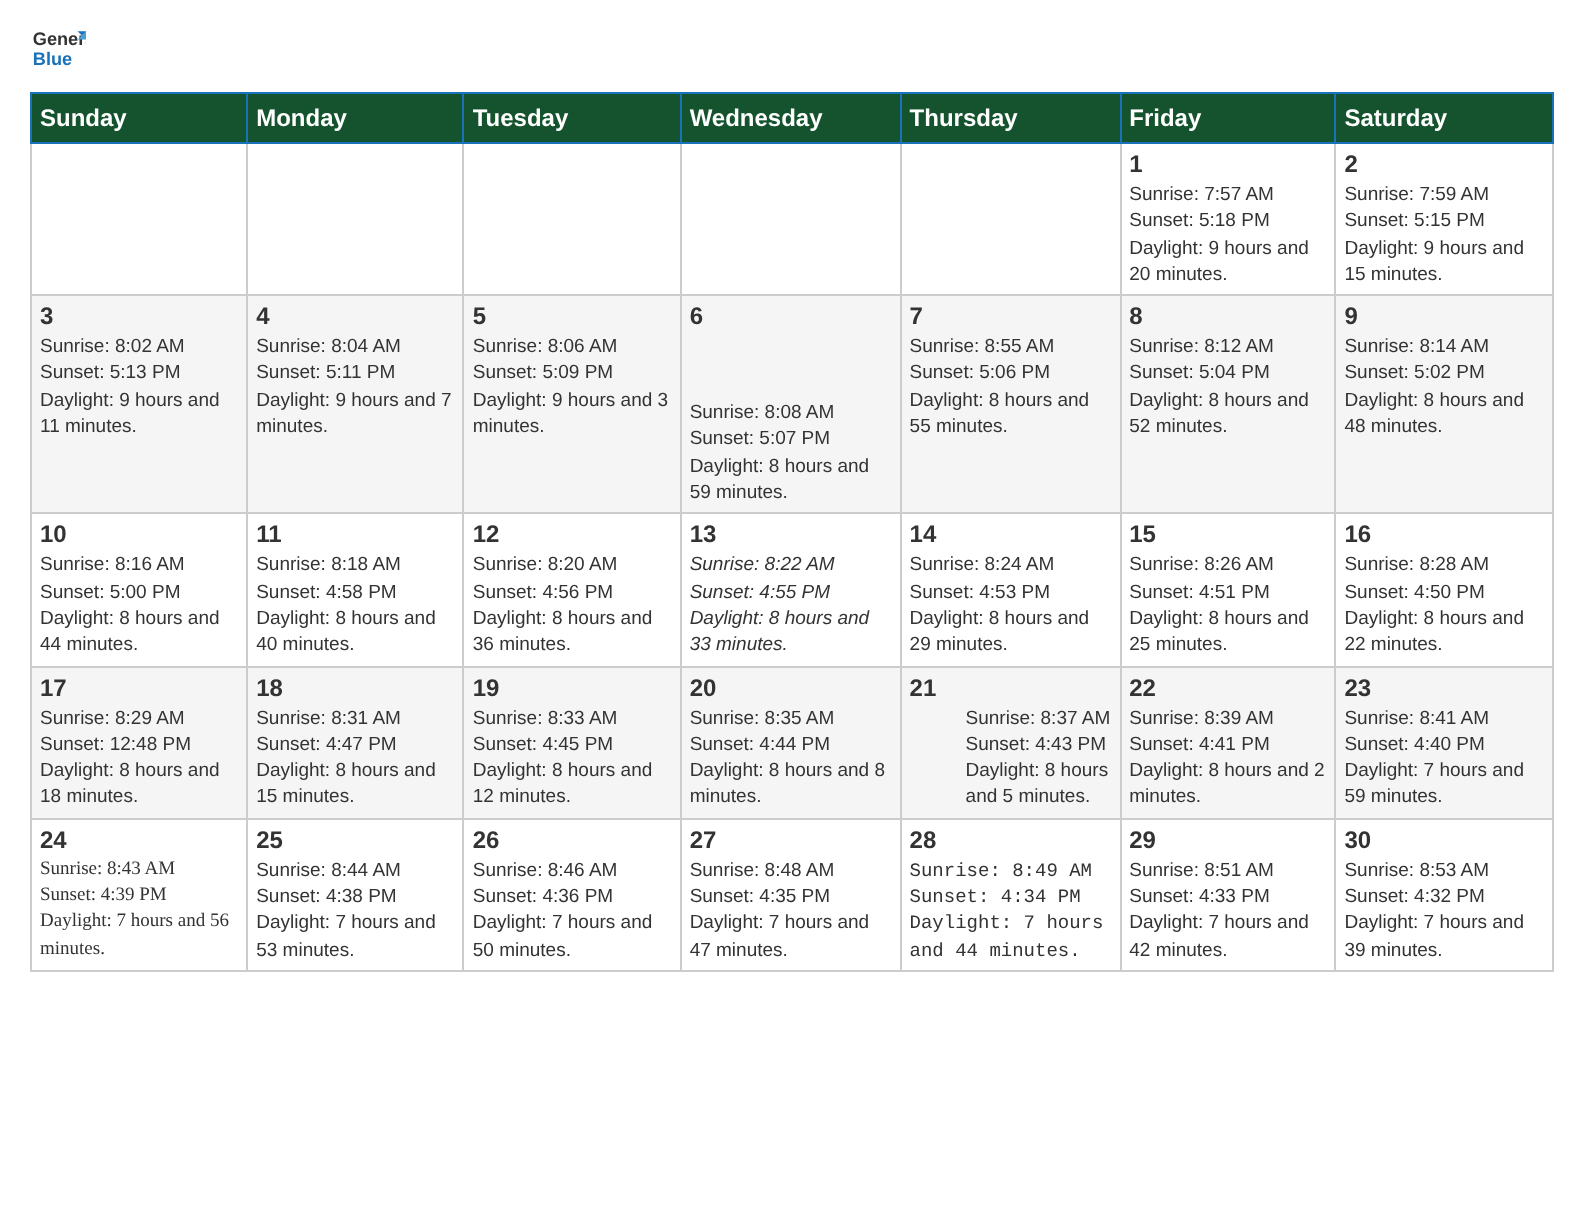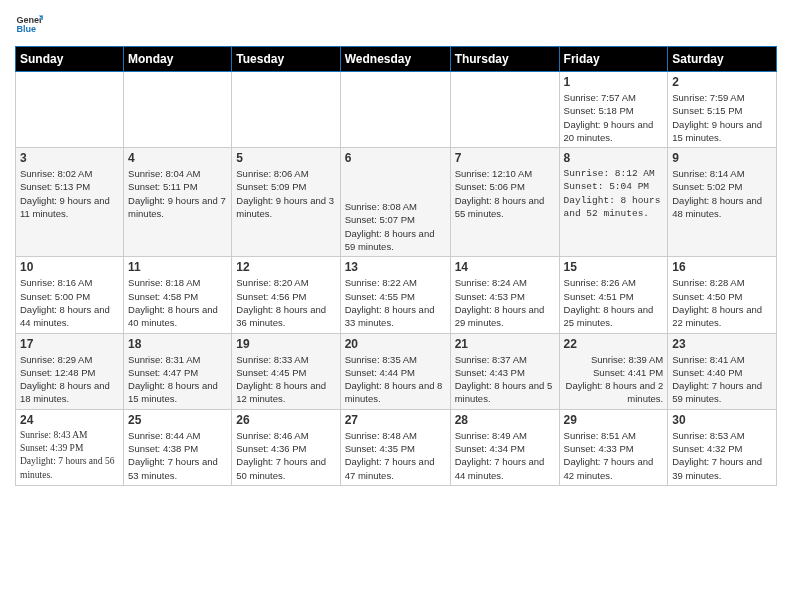--- a/index.html
+++ b/index.html
@@ -40,21 +40,21 @@
     }
     .location {
       font-size: 14px;
       color: #555;
     }
     .calendar {
       width: 100%;
       border-collapse: collapse;
     }
     .calendar th {
-      background: #000000;
+      background: #14532d;
       color: #fff;
       font-size: 12px;
       font-weight: bold;
       padding: 5px 4px;
       text-align: left;
       border: 1px solid #1a73b8;
     }
     .calendar td {
       vertical-align: top;
       border: 1px solid #ccc;
@@ -154,27 +154,27 @@
 Daylight: 9 hours and 3 minutes.</div>
           </td>
           <td>
             <span class="day-num">6</span>
             <div class="day-info" style="white-space: pre-line; margin-top: 35px;">Sunrise: 8:08 AM
 Sunset: 5:07 PM
 Daylight: 8 hours and 59 minutes.</div>
           </td>
           <td>
             <span class="day-num">7</span>
-            <div class="day-info" style="white-space: pre-line;">Sunrise: 12:10 AM
+            <div class="day-info" style="white-space: pre-line;">Sunrise: 8:55 AM
 Sunset: 5:06 PM
 Daylight: 8 hours and 55 minutes.</div>
           </td>
           <td>
             <span class="day-num">8</span>
-            <div class="day-info" style="white-space: pre-line; font-family: Liberation Mono, monospace;">Sunrise: 8:12 AM
+            <div class="day-info" style="white-space: pre-line;">Sunrise: 8:12 AM
 Sunset: 5:04 PM
 Daylight: 8 hours and 52 minutes.</div>
           </td>
           <td>
             <span class="day-num">9</span>
             <div class="day-info" style="white-space: pre-line;">Sunrise: 8:14 AM
 Sunset: 5:02 PM
 Daylight: 8 hours and 48 minutes.</div>
           </td>
         </tr>
@@ -192,21 +192,21 @@
 Daylight: 8 hours and 40 minutes.</div>
           </td>
           <td>
             <span class="day-num">12</span>
             <div class="day-info" style="white-space: pre-line;">Sunrise: 8:20 AM
 Sunset: 4:56 PM
 Daylight: 8 hours and 36 minutes.</div>
           </td>
           <td>
             <span class="day-num">13</span>
-            <div class="day-info" style="white-space: pre-line;">Sunrise: 8:22 AM
+            <div class="day-info" style="white-space: pre-line; font-style: italic;">Sunrise: 8:22 AM
 Sunset: 4:55 PM
 Daylight: 8 hours and 33 minutes.</div>
           </td>
           <td>
             <span class="day-num">14</span>
             <div class="day-info" style="white-space: pre-line;">Sunrise: 8:24 AM
 Sunset: 4:53 PM
 Daylight: 8 hours and 29 minutes.</div>
           </td>
           <td>
@@ -242,27 +242,27 @@
 Daylight: 8 hours and 12 minutes.</div>
           </td>
           <td>
             <span class="day-num">20</span>
             <div class="day-info" style="white-space: pre-line;">Sunrise: 8:35 AM
 Sunset: 4:44 PM
 Daylight: 8 hours and 8 minutes.</div>
           </td>
           <td>
             <span class="day-num">21</span>
-            <div class="day-info" style="white-space: pre-line;">Sunrise: 8:37 AM
+            <div class="day-info" style="white-space: pre-line; margin-left: 28px;">Sunrise: 8:37 AM
 Sunset: 4:43 PM
 Daylight: 8 hours and 5 minutes.</div>
           </td>
           <td>
             <span class="day-num">22</span>
-            <div class="day-info" style="white-space: pre-line; text-align: right;">Sunrise: 8:39 AM
+            <div class="day-info" style="white-space: pre-line;">Sunrise: 8:39 AM
 Sunset: 4:41 PM
 Daylight: 8 hours and 2 minutes.</div>
           </td>
           <td>
             <span class="day-num">23</span>
             <div class="day-info" style="white-space: pre-line;">Sunrise: 8:41 AM
 Sunset: 4:40 PM
 Daylight: 7 hours and 59 minutes.</div>
           </td>
         </tr>
@@ -286,21 +286,21 @@
 Daylight: 7 hours and 50 minutes.</div>
           </td>
           <td>
             <span class="day-num">27</span>
             <div class="day-info" style="white-space: pre-line;">Sunrise: 8:48 AM
 Sunset: 4:35 PM
 Daylight: 7 hours and 47 minutes.</div>
           </td>
           <td>
             <span class="day-num">28</span>
-            <div class="day-info" style="white-space: pre-line;">Sunrise: 8:49 AM
+            <div class="day-info" style="white-space: pre-line; font-family: Liberation Mono, monospace;">Sunrise: 8:49 AM
 Sunset: 4:34 PM
 Daylight: 7 hours and 44 minutes.</div>
           </td>
           <td>
             <span class="day-num">29</span>
             <div class="day-info" style="white-space: pre-line;">Sunrise: 8:51 AM
 Sunset: 4:33 PM
 Daylight: 7 hours and 42 minutes.</div>
           </td>
           <td>

